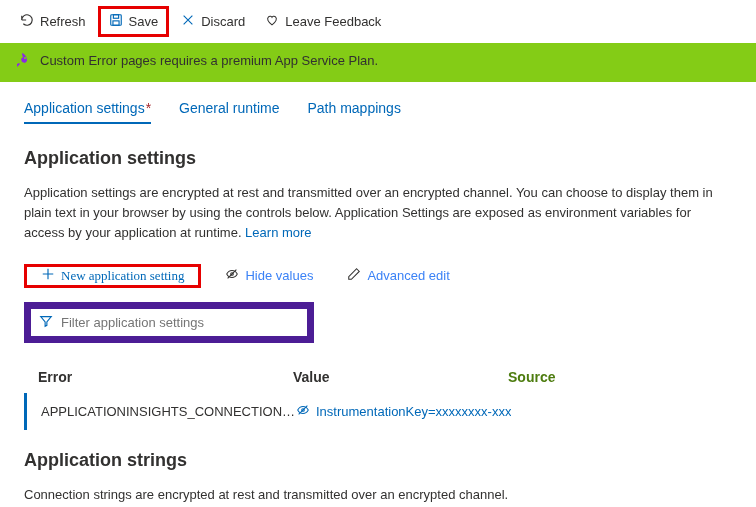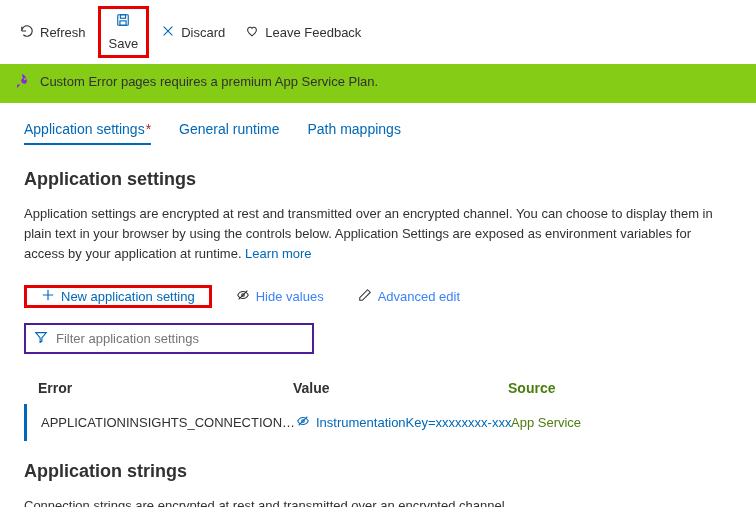--- a/index.html
+++ b/index.html
@@ -23,21 +23,20 @@
       padding: 4px 8px;
       cursor: pointer;
       color: #323130;
       background: transparent;
       border: none;
       font-size: 13px;
     }
     .toolbar-btn svg { width: 14px; height: 14px; }
     .highlight-red {
       border: 3px solid #e60000;
-      flex-direction: column;
     }
     .banner {
       background: #84cc16;
       padding: 10px 14px;
       display: flex;
       align-items: flex-start;
       gap: 10px;
       font-size: 13px;
       color: #323130;
     }
@@ -85,26 +84,27 @@
       border: none;
       color: #3b82f6;
       font-size: 13px;
       cursor: pointer;
     }
     .action-btn svg { width: 14px; height: 14px; }
     .action-btn.primary { color: #0068b8; }
     .action-btn.highlighted {
       border: 3px solid #e60000;
       padding: 0 14px;
+      font-family: Liberation Serif, serif;
     }
     .filter-box {
       display: flex;
       align-items: center;
       gap: 8px;
-      border: 2px solid #4c1d95;
+      border: 7px solid #4c1d95;
       padding: 5px 8px;
       width: 290px;
       margin-bottom: 18px;
     }
     .filter-box input {
       border: none;
       outline: none;
       font-size: 13px;
       flex: 1;
       color: #323130;
@@ -243,21 +243,20 @@
       <div class="col-value">
         <span>
           <svg viewBox="0 0 16 16" fill="none" stroke="#0068b8" stroke-width="1.2">
               <path d="M2 8s2-4 6-4 6 4 6 4-2 4-6 4-6-4-6-4z"></path>
               <circle cx="8" cy="8" r="1.5"></circle>
               <path d="M3 13L13 3"></path>
             </svg>
         </span>
         <a>InstrumentationKey=xxxxxxxx-xxxx-xxxx</a>
       </div>
-      <div class="col-source">App Service</div>
     </div>
   </div>
 </div>
 
 <div class="connection-section">
   <h2 class="section-title">Application strings</h2>
   <p class="section-desc">Connection strings are encrypted at rest and transmitted over an encrypted channel.</p>
 </div>
 
 </body></html>

